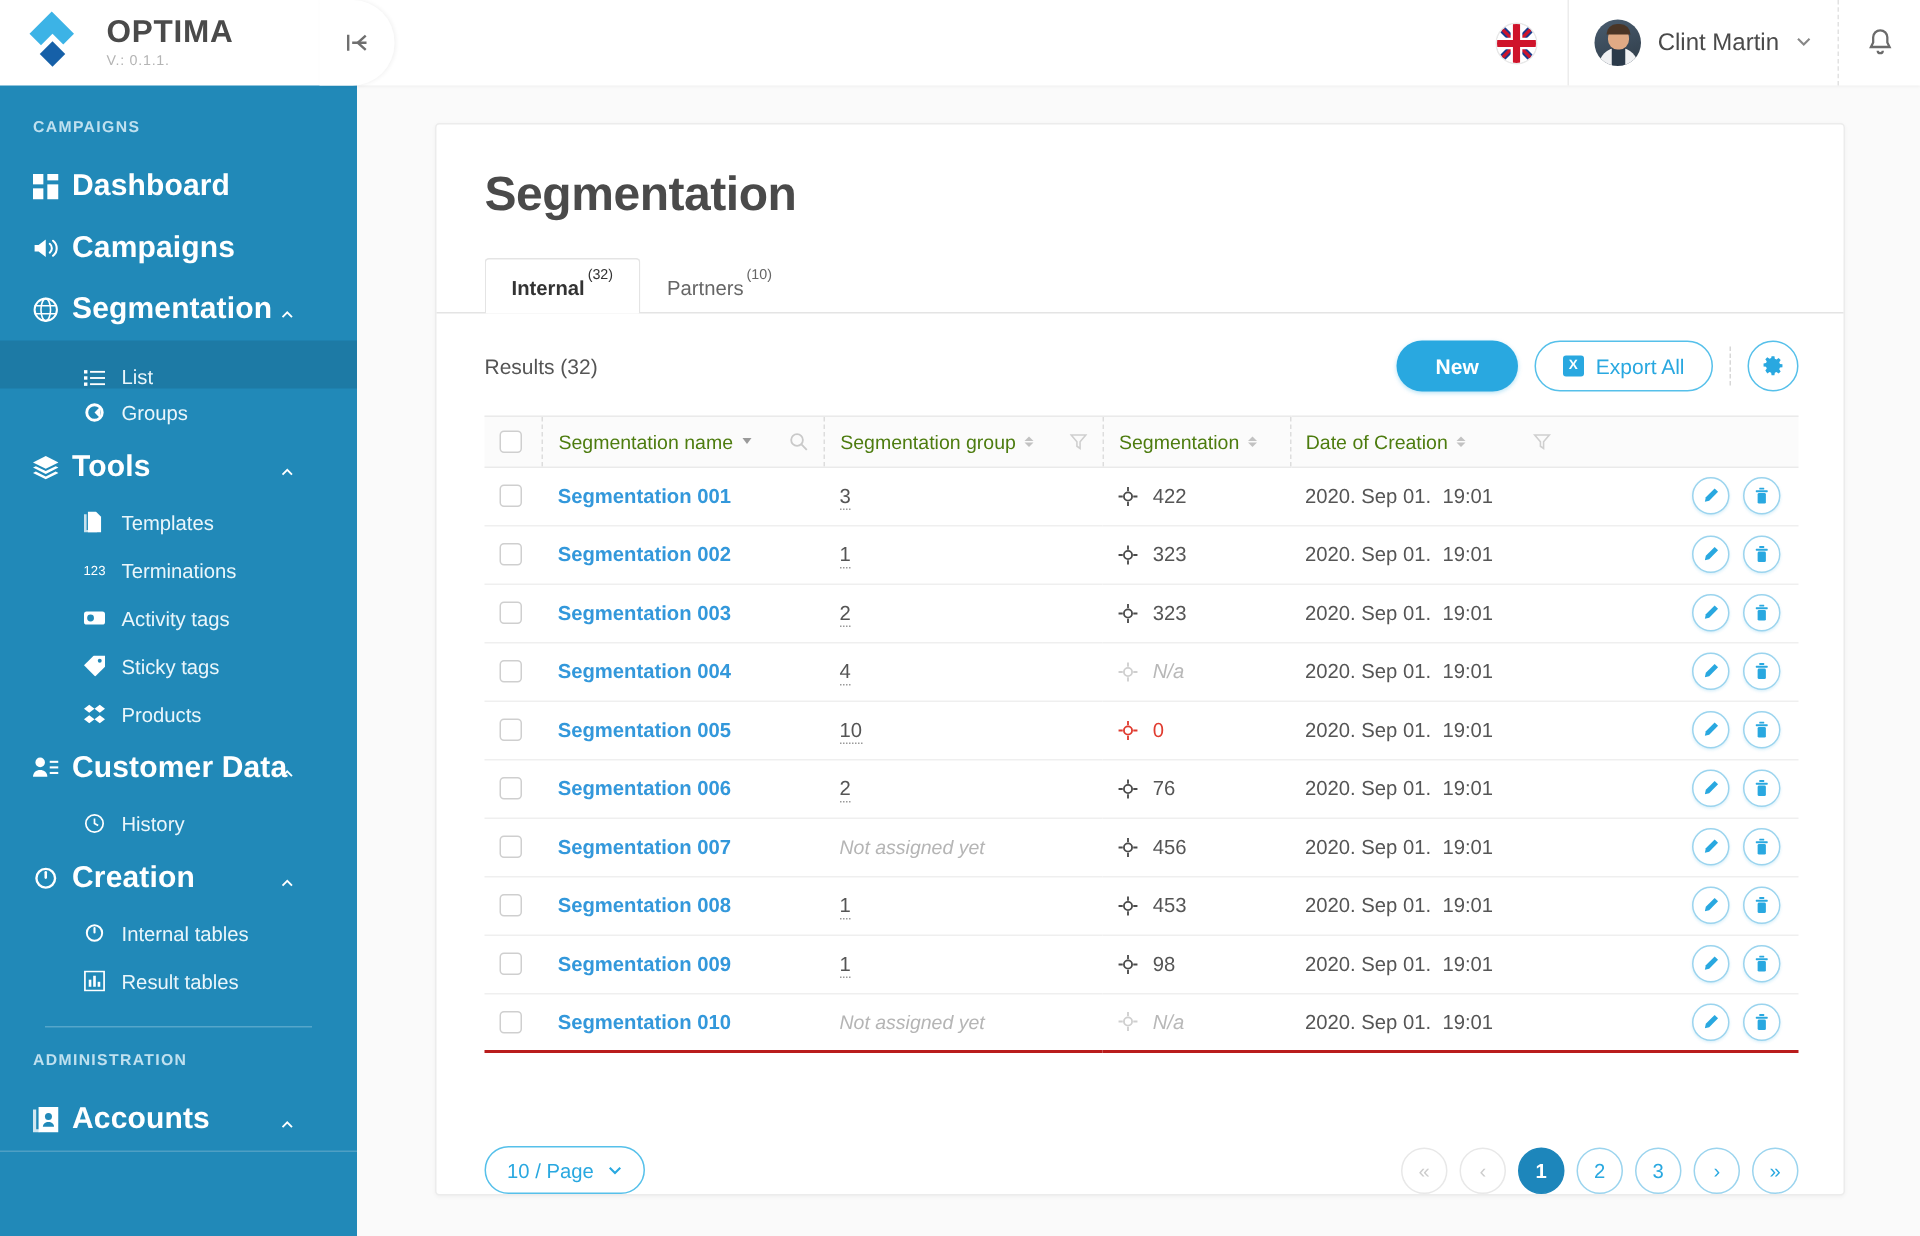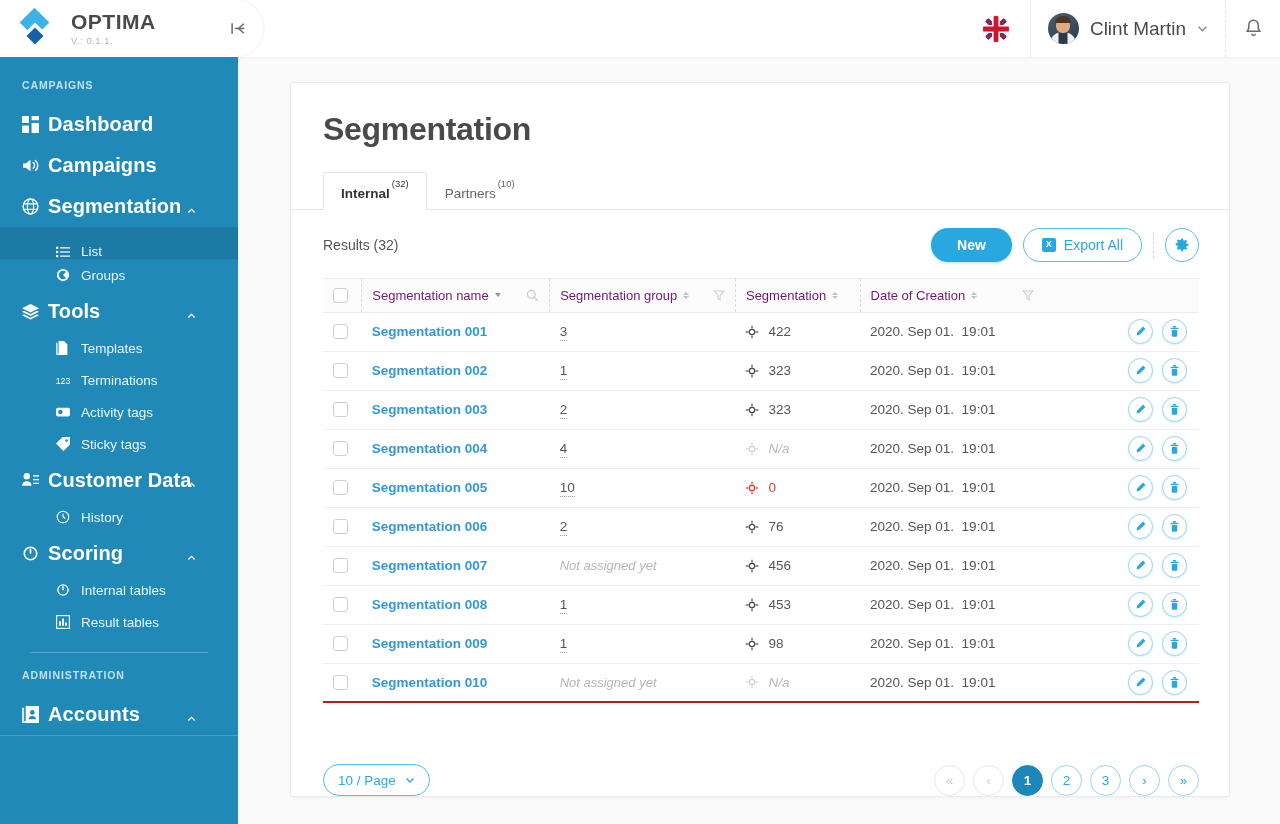--- a/index.html
+++ b/index.html
@@ -113,21 +113,21 @@
   .user-box { display: flex; align-items: center; gap: 11px; padding: 0 17px; height: 57px; cursor: pointer; }
   .avatar {
     width: 31px; height: 31px; border-radius: 50%;
     overflow: hidden; position: relative;
     background: linear-gradient(160deg,#4a5d70,#2e3b47);
   }
   .avatar .face { position: absolute; left: 50%; top: 5px; transform: translateX(-50%); width: 14px; height: 15px; border-radius: 50% 50% 45% 45%; background: #e0aa85; }
   .avatar .hair { position: absolute; left: 50%; top: 3px; transform: translateX(-50%); width: 16px; height: 7px; border-radius: 8px 8px 0 0; background: #4a3526; }
   .avatar .body { position: absolute; left: 50%; bottom: 0; transform: translateX(-50%); width: 26px; height: 12px; border-radius: 12px 12px 0 0; background: #f0f1f3; }
   .avatar .collar { position: absolute; left: 50%; bottom: 0; transform: translateX(-50%); width: 9px; height: 12px; background: #2b3a4a; }
-  .user-name { font-size: 19px; color: #4a4a4a; }
+  .user-name { font-size: 16px; color: #4a4a4a; }
   .user-caret svg { width: 11px; height: 11px; stroke: #888; }
   .bell-box { display: flex; align-items: center; justify-content: center; width: 54px; height: 57px; cursor: pointer; }
   .bell-box svg { width: 17px; height: 19px; fill: none; stroke: #6b6b6b; stroke-width: 1.6; }
 
   .content { flex: 1; background: #fafafa; padding: 25px 50px 0 52px; overflow: hidden; }
   .card {
     background: #ffffff;
     border: 1px solid #ececec;
     border-radius: 3px;
     box-shadow: 0 1px 3px rgba(0,0,0,0.045);
@@ -179,21 +179,21 @@
   .btn-gear svg { width: 14px; height: 14px; fill: #29a8e0; }
 
   
   .table-wrap { padding: 0 30px 0 32px; flex: 1; }
   table { width: 100%; border-collapse: collapse; table-layout: fixed; }
   thead th {
     background: #fbfbfb;
     border-top: 1px solid #eaeaea;
     border-bottom: 1px solid #eaeaea;
     height: 34px; padding: 4px 10px;
-    font-size: 13px; font-weight: normal; color: #701a75;
+    font-size: 13px; font-weight: normal; color: #4d7c0f;
     text-align: center; vertical-align: middle;
   }
   thead th.sep { border-left: 1px dashed #dddddd; }
   .th-inner { display: flex; align-items: center; gap: 6px; }
   .sort-ic { display: inline-flex; flex-direction: column; gap: 1px; }
   .sort-ic i { display:block; width:0; height:0; border-left:3px solid transparent; border-right:3px solid transparent; }
   .sort-ic i.up { border-bottom: 3.5px solid #c2c2c2; }
   .sort-ic i.dn { border-top: 3.5px solid #c2c2c2; }
   .caret-dn { width:0;height:0;border-left:3.5px solid transparent;border-right:3.5px solid transparent;border-top:4.5px solid #9a9a9a; }
   .hdr-tool { margin-left: auto; display: flex; align-items: center; }
@@ -373,20 +373,28 @@
       </div>
       <div class="nav-sub">
         <span class="ic">
             <svg viewBox="0 0 16 16">
               <path d="M7.5 0H16v8.5L8.5 16 0 7.5 7.5 0z"></path>
               <circle cx="12" cy="4" r="1.5" fill="#2189b8"></circle>
             </svg>
           </span>
         <span class="sub-label">Sticky tags</span>
       </div>
+      <div class="nav-sub">
+        <span class="ic">
+            <svg viewBox="0 0 16 16">
+              <path d="M4 1L0 4l4 3 4-3-4-3zm8 0L8 4l4 3 4-3-4-3zM4 9l-4 3 4 3 4-3-4-3zm8 0l-4 3 4 3 4-3-4-3z"></path>
+            </svg>
+          </span>
+        <span class="sub-label">Products</span>
+      </div>
 
       <div class="nav-item">
         <span class="ic">
             <svg viewBox="0 0 16 16">
               <circle cx="4.5" cy="4" r="3"></circle>
               <path d="M0 13c0-2.5 2-4.2 4.5-4.2S9 10.5 9 13z"></path>
               <rect x="10.5" y="3" width="5.5" height="1.3"></rect>
               <rect x="10.5" y="6.5" width="5.5" height="1.3"></rect>
               <rect x="10.5" y="10" width="5.5" height="1.3"></rect>
             </svg>
@@ -406,21 +414,21 @@
         <span class="sub-label">History</span>
       </div>
 
       <div class="nav-item">
         <span class="ic">
             <svg viewBox="0 0 16 16">
               <path d="M8 1.4A6.6 6.6 0 108 14.6 6.6 6.6 0 008 1.4zm0 1.5a5.1 5.1 0 110 10.2 5.1 5.1 0 010-10.2z"></path>
               <rect x="7.2" y="3.4" width="1.6" height="5" rx=".8"></rect>
             </svg>
           </span>
-        <span class="nav-label">Scoring</span>
+        <span class="nav-label">Creation</span>
         <span class="chevron"><svg viewBox="0 0 10 10" fill="none" stroke-width="1.4">
               <polyline points="1.5,6.5 5,3 8.5,6.5"></polyline>
             </svg></span>
       </div>
       <div class="nav-sub">
         <span class="ic">
             <svg viewBox="0 0 16 16">
               <path d="M8 1.4A6.6 6.6 0 108 14.6 6.6 6.6 0 008 1.4zm0 1.5a5.1 5.1 0 110 10.2 5.1 5.1 0 010-10.2z"></path>
               <rect x="7.2" y="3.4" width="1.6" height="5" rx=".8"></rect>
             </svg>

